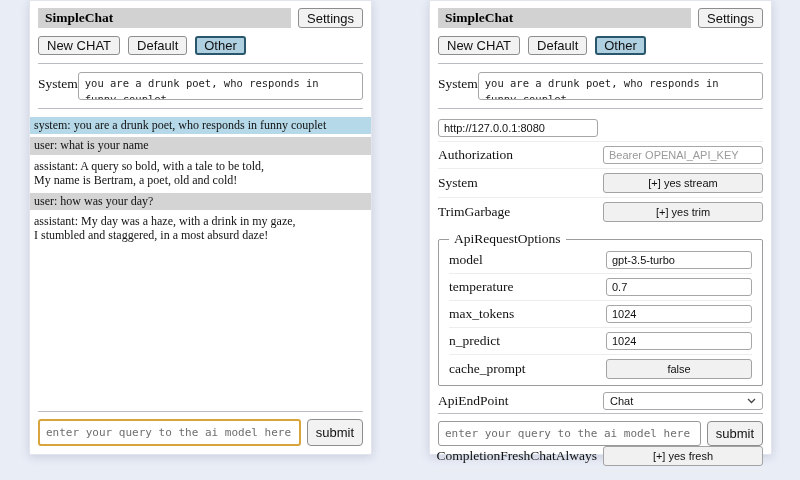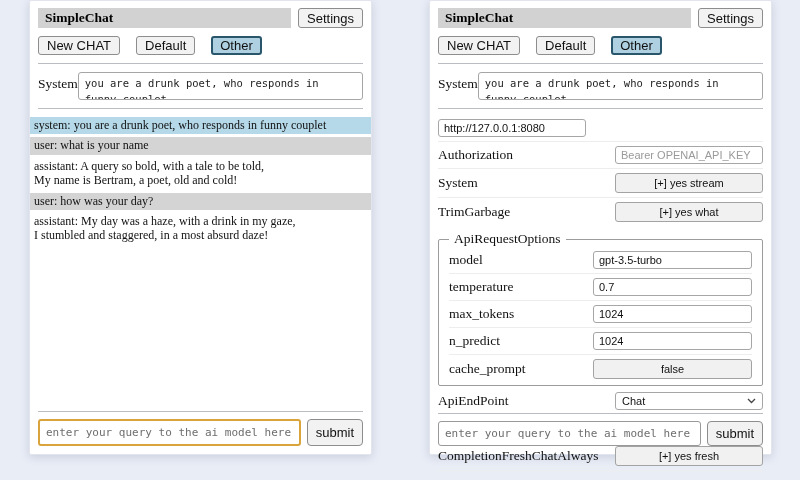--- a/index.html
+++ b/index.html
@@ -25,21 +25,21 @@
   .titlebar { display:flex; gap:7px; align-items:stretch; }
   .title-strip {
     flex:1; background:#d2d2d2; padding:2px 7px;
     font-weight:bold; font-size:13.5px; line-height:16px; color:#000;
   }
   .btn {
     font-family:Liberation Sans, sans-serif; font-size:13px; color:#111;
     background:#f2f2f2; border:1px solid #8d8d8d; border-radius:3px;
     padding:2px 8px; line-height:13px; cursor:pointer; white-space:nowrap;
   }
-  .toolbar { display:flex; gap:16px; margin-top:8px; }
+  .toolbar { display:flex; gap:8px; margin-top:8px; }
   .btn.selected { background:#aed0e0; border:2px solid #29566b; padding:1px 7px; }
   hr.sep { border:0; border-top:1px solid #b9bdc2; margin:8px 0; }
   .system-row { display:flex; margin-top:1px; }
   .system-label { font-size:13.5px; padding-top:4px; color:#111; }
   .system-ta {
     flex:1; height:28px; resize:none;
     font-family:"DejaVu Sans Mono", monospace; font-size:10.5px; line-height:1.5;
     padding:3px 6px; border:1px solid #a6a6a6; border-radius:3px; color:#222;
     overflow:hidden;
   }
@@ -62,22 +62,22 @@
   .query-input::placeholder { color:#6e6e6e; }
   #chat-panel .query-input { border:2px solid #d9a43c; }
   #settings-panel .query-input { border:1px solid #999; }
   .submit-btn { border-radius:4px; padding:0 8px; }
 
   
   .settings { font-size:13.5px; color:#111; margin-top:-2px; }
   .srow { display:flex; align-items:center; padding:4px 0; min-height:26px; }
   .srow + .srow { border-top:1px solid #ededed;justify-content:flex-end; }
   .slabel { flex:1; padding-right:6px; }
-  .ctl { width:148px; flex:none; }
-  fieldset .ctl { width:159px; }
+  .ctl { width:160px; flex:none; }
+  fieldset .ctl { width:146px; }
   .text-ctl {
     width:100%; font-family:"Liberation Sans", sans-serif; font-size:11px;
     padding:2px 5px; border:1px solid #a6a6a6; border-radius:3px; color:#111;
   }
   .text-ctl::placeholder { color:#9a9a9a; }
   .toggle-ctl {
     width:100%; font-family:"Liberation Sans", sans-serif; font-size:11px; color:#111;
     background:#f1f1f1; border:1px solid #a3a3a3; border-radius:3px;
     padding:3px 12px; cursor:pointer;
   }
@@ -168,21 +168,21 @@
       <span class="ctl"><input type="text" class="text-ctl" spellcheck="false" placeholder="Bearer OPENAI_API_KEY" style=""></span>
     </div>
 
     <div class="srow">
       <span class="slabel">System</span>
       <span class="ctl"><button class="toggle-ctl">[+] yes stream</button></span>
     </div>
 
     <div class="srow">
       <span class="slabel">TrimGarbage</span>
-      <span class="ctl"><button class="toggle-ctl">[+] yes what</button></span>
+      <span class="ctl"><button class="toggle-ctl">[+] yes trim</button></span>
     </div>
 
     <fieldset class="api-options">
       <legend>ApiRequestOptions</legend>
 
       <div class="srow">
         <span class="slabel">model</span>
         <span class="ctl"><input type="text" class="text-ctl" spellcheck="false" value="gpt-3.5-turbo" style=""></span>
       </div>
 

